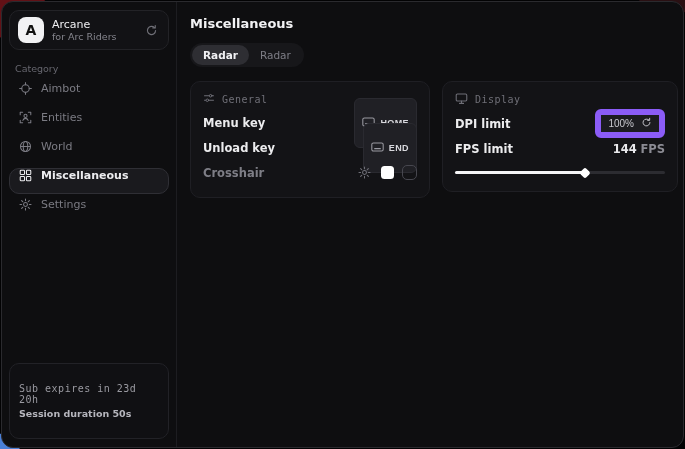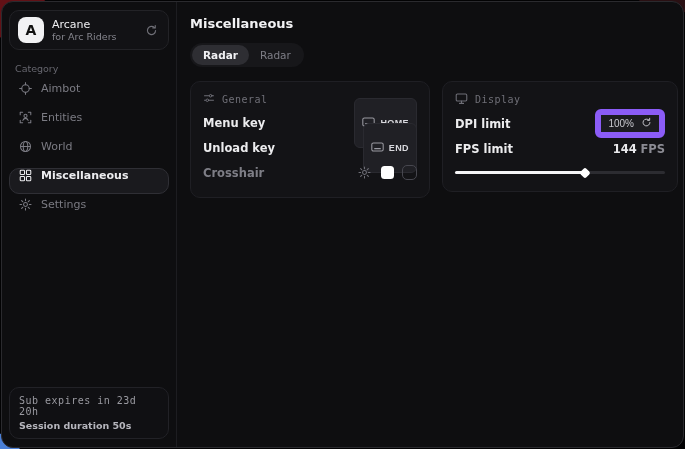--- a/index.html
+++ b/index.html
@@ -20,21 +20,21 @@
   .profile-meta { flex:1; min-width:0; }
   .profile-title { color:#ededf0; font-size:11px; font-weight:normal; line-height:13px; }
   .profile-sub { color:#85858d; font-size:9.5px; line-height:12px; }
   .icon-btn { color:#6f6f77; display:flex; align-items:center; justify-content:center; width:18px; height:18px; }
   .category { color:#66666e; font-size:9.5px; margin:13px 6px 7px; }
   .nav { display:flex; flex-direction:column; gap:3px; }
   .nav-item { display:flex; gap:9px; height:26px; padding:0 9px; border-radius:10px; border:1px solid transparent; color:#7b7b83; font-size:11px; cursor:pointer; }
   .nav-item.selected { background:#1a1a1e; border-color:#2f2f35; color:#ececef; font-weight:bold; }
   .nav-item svg { flex:0 0 auto; }
   .spacer { flex:1; }
-  .sub-card { border:1px solid #222227; background:#101013; border-radius:10px; padding:7px 9px; }
+  .sub-card { border:1px solid #222227; background:#101013; border-radius:10px; padding:19px 9px; }
   .sub-line1 { font-family:"DejaVu Sans Mono","Liberation Mono",monospace; font-size:10px; color:#9a9aa1; letter-spacing:.5px; }
   .sub-line2 { font-size:9.5px; font-weight:bold; color:#b6b6bd; margin-top:3px; }
 
   
   .main { flex:1; padding:14px 13px; }
   .page-title { color:#f2f2f4; font-size:13px; font-weight:bold; }
   .tabs { display:inline-flex; align-items:center; background:#17171a; border-radius:999px; padding:2px; margin-top:12px; }
   .tab { font-size:10.5px; color:#7e7e86; padding:4px 11px; border-radius:999px; cursor:pointer; }
   .tab.selected { background:#2e2e33; color:#f0f0f3; font-weight:bold; }
 

